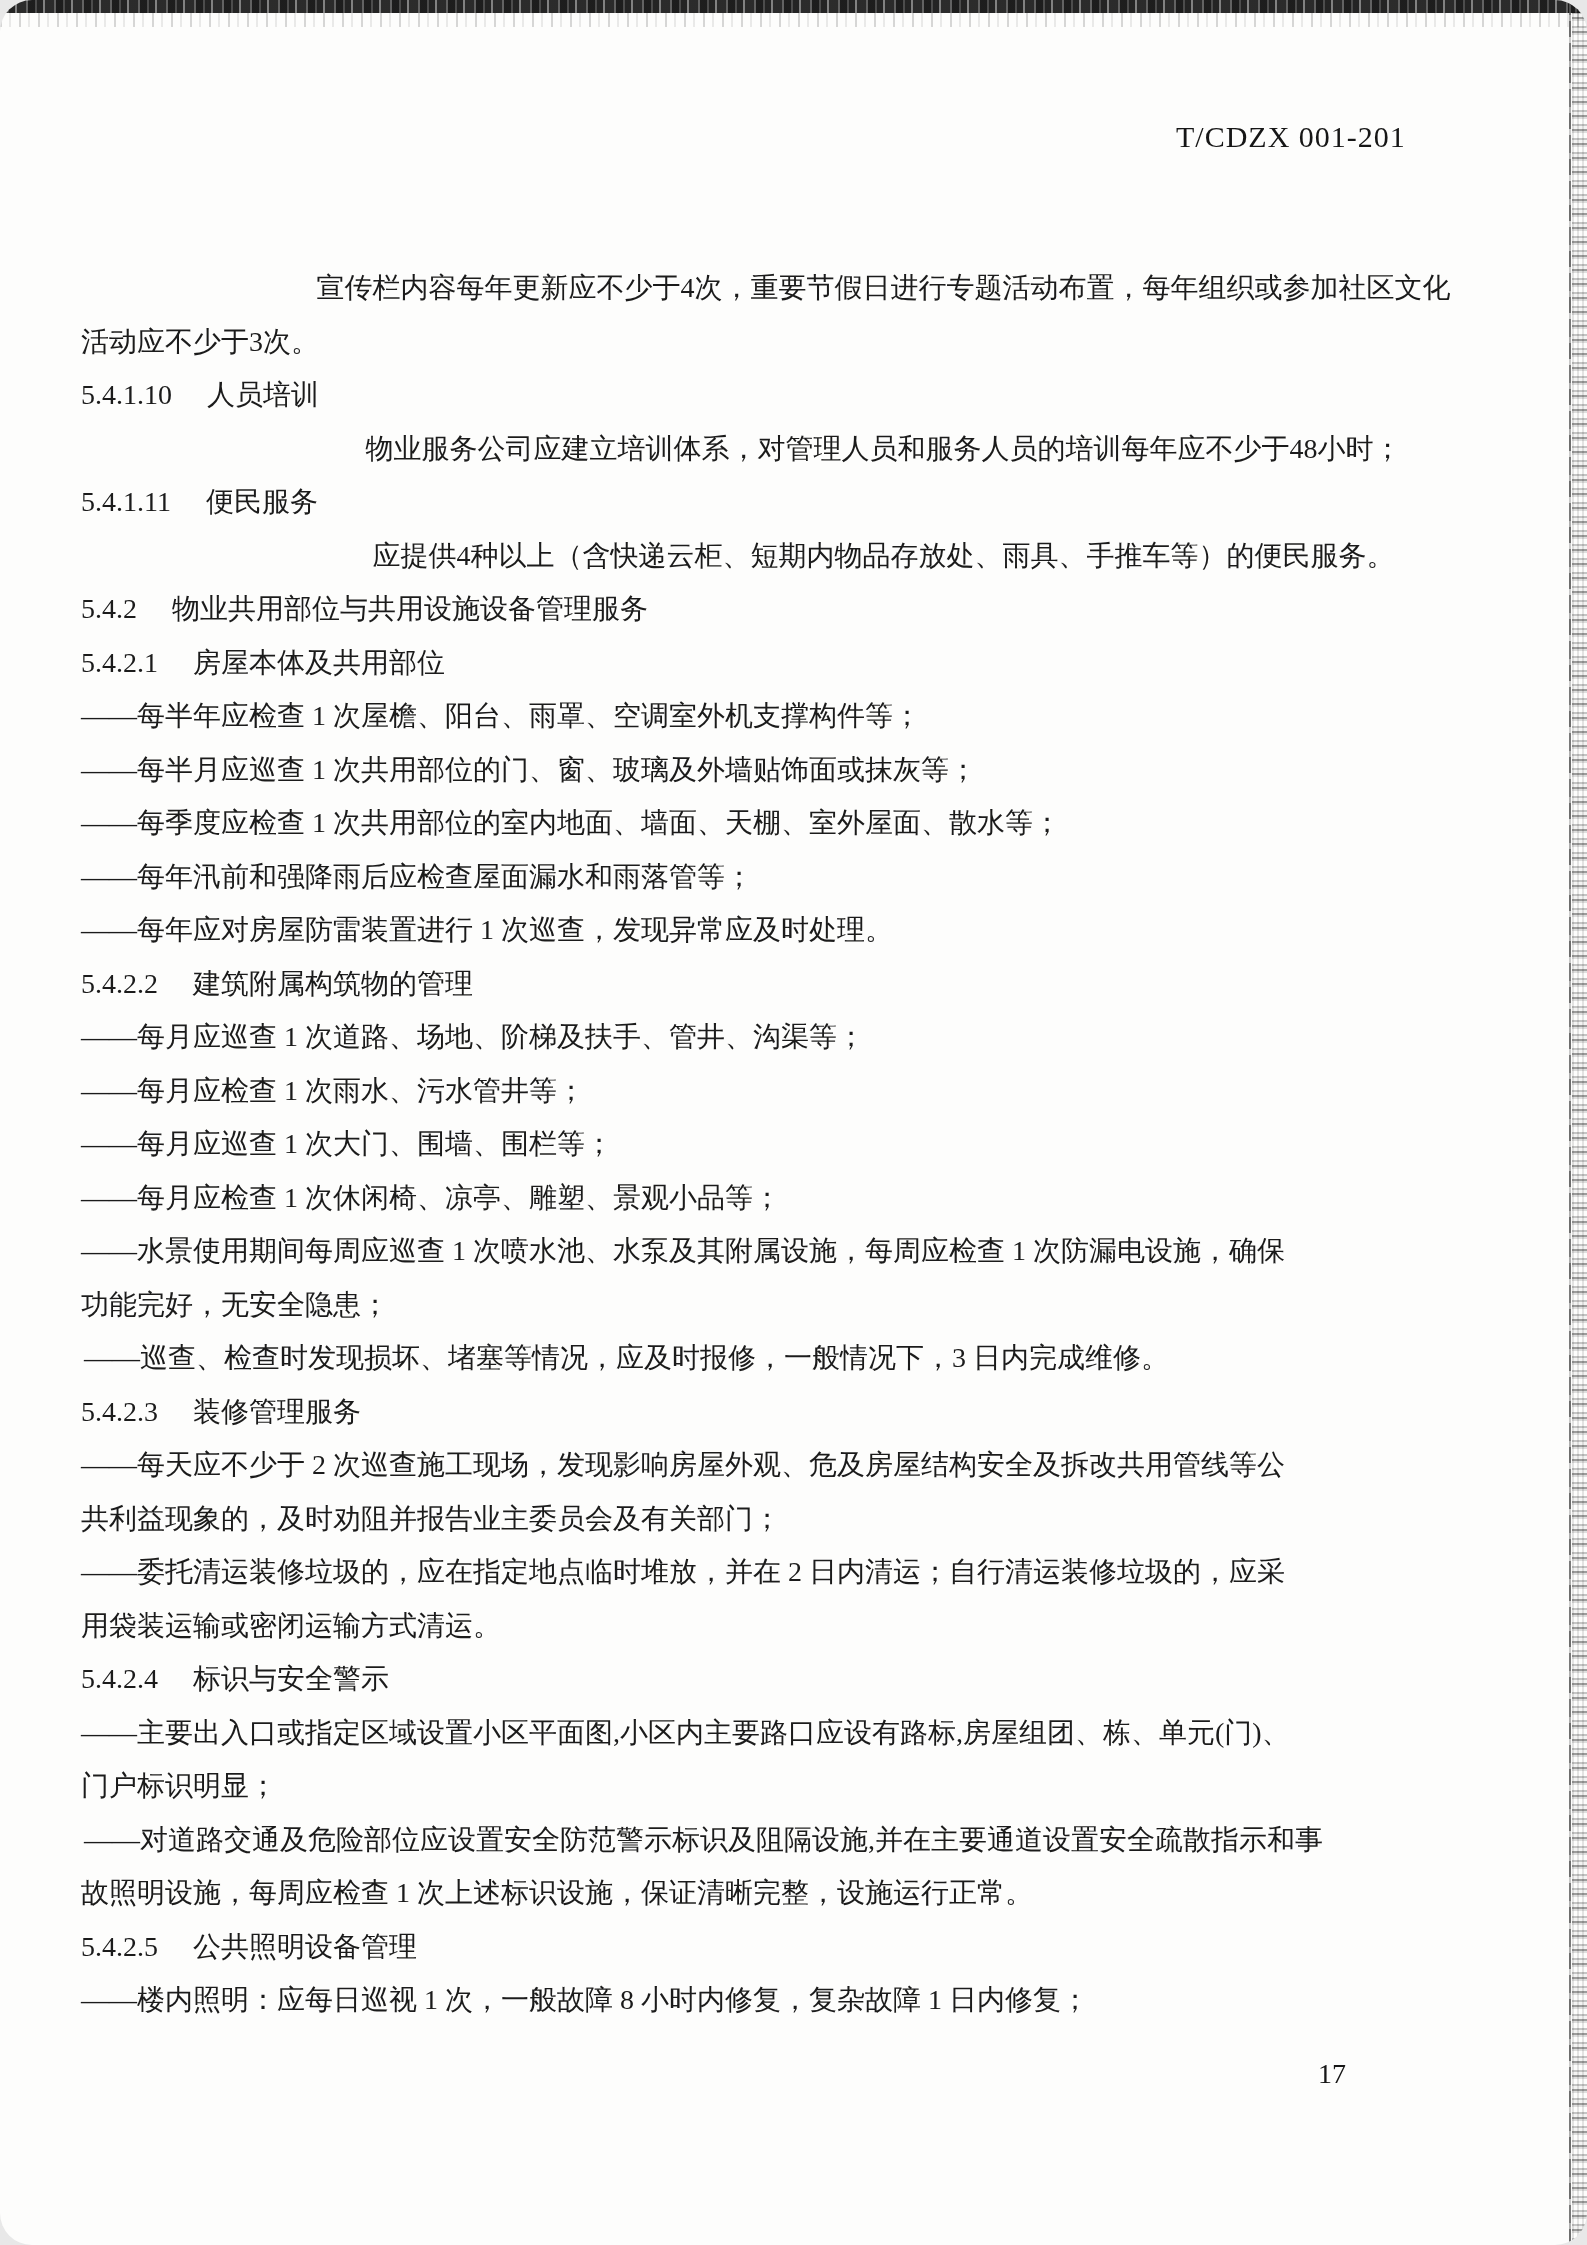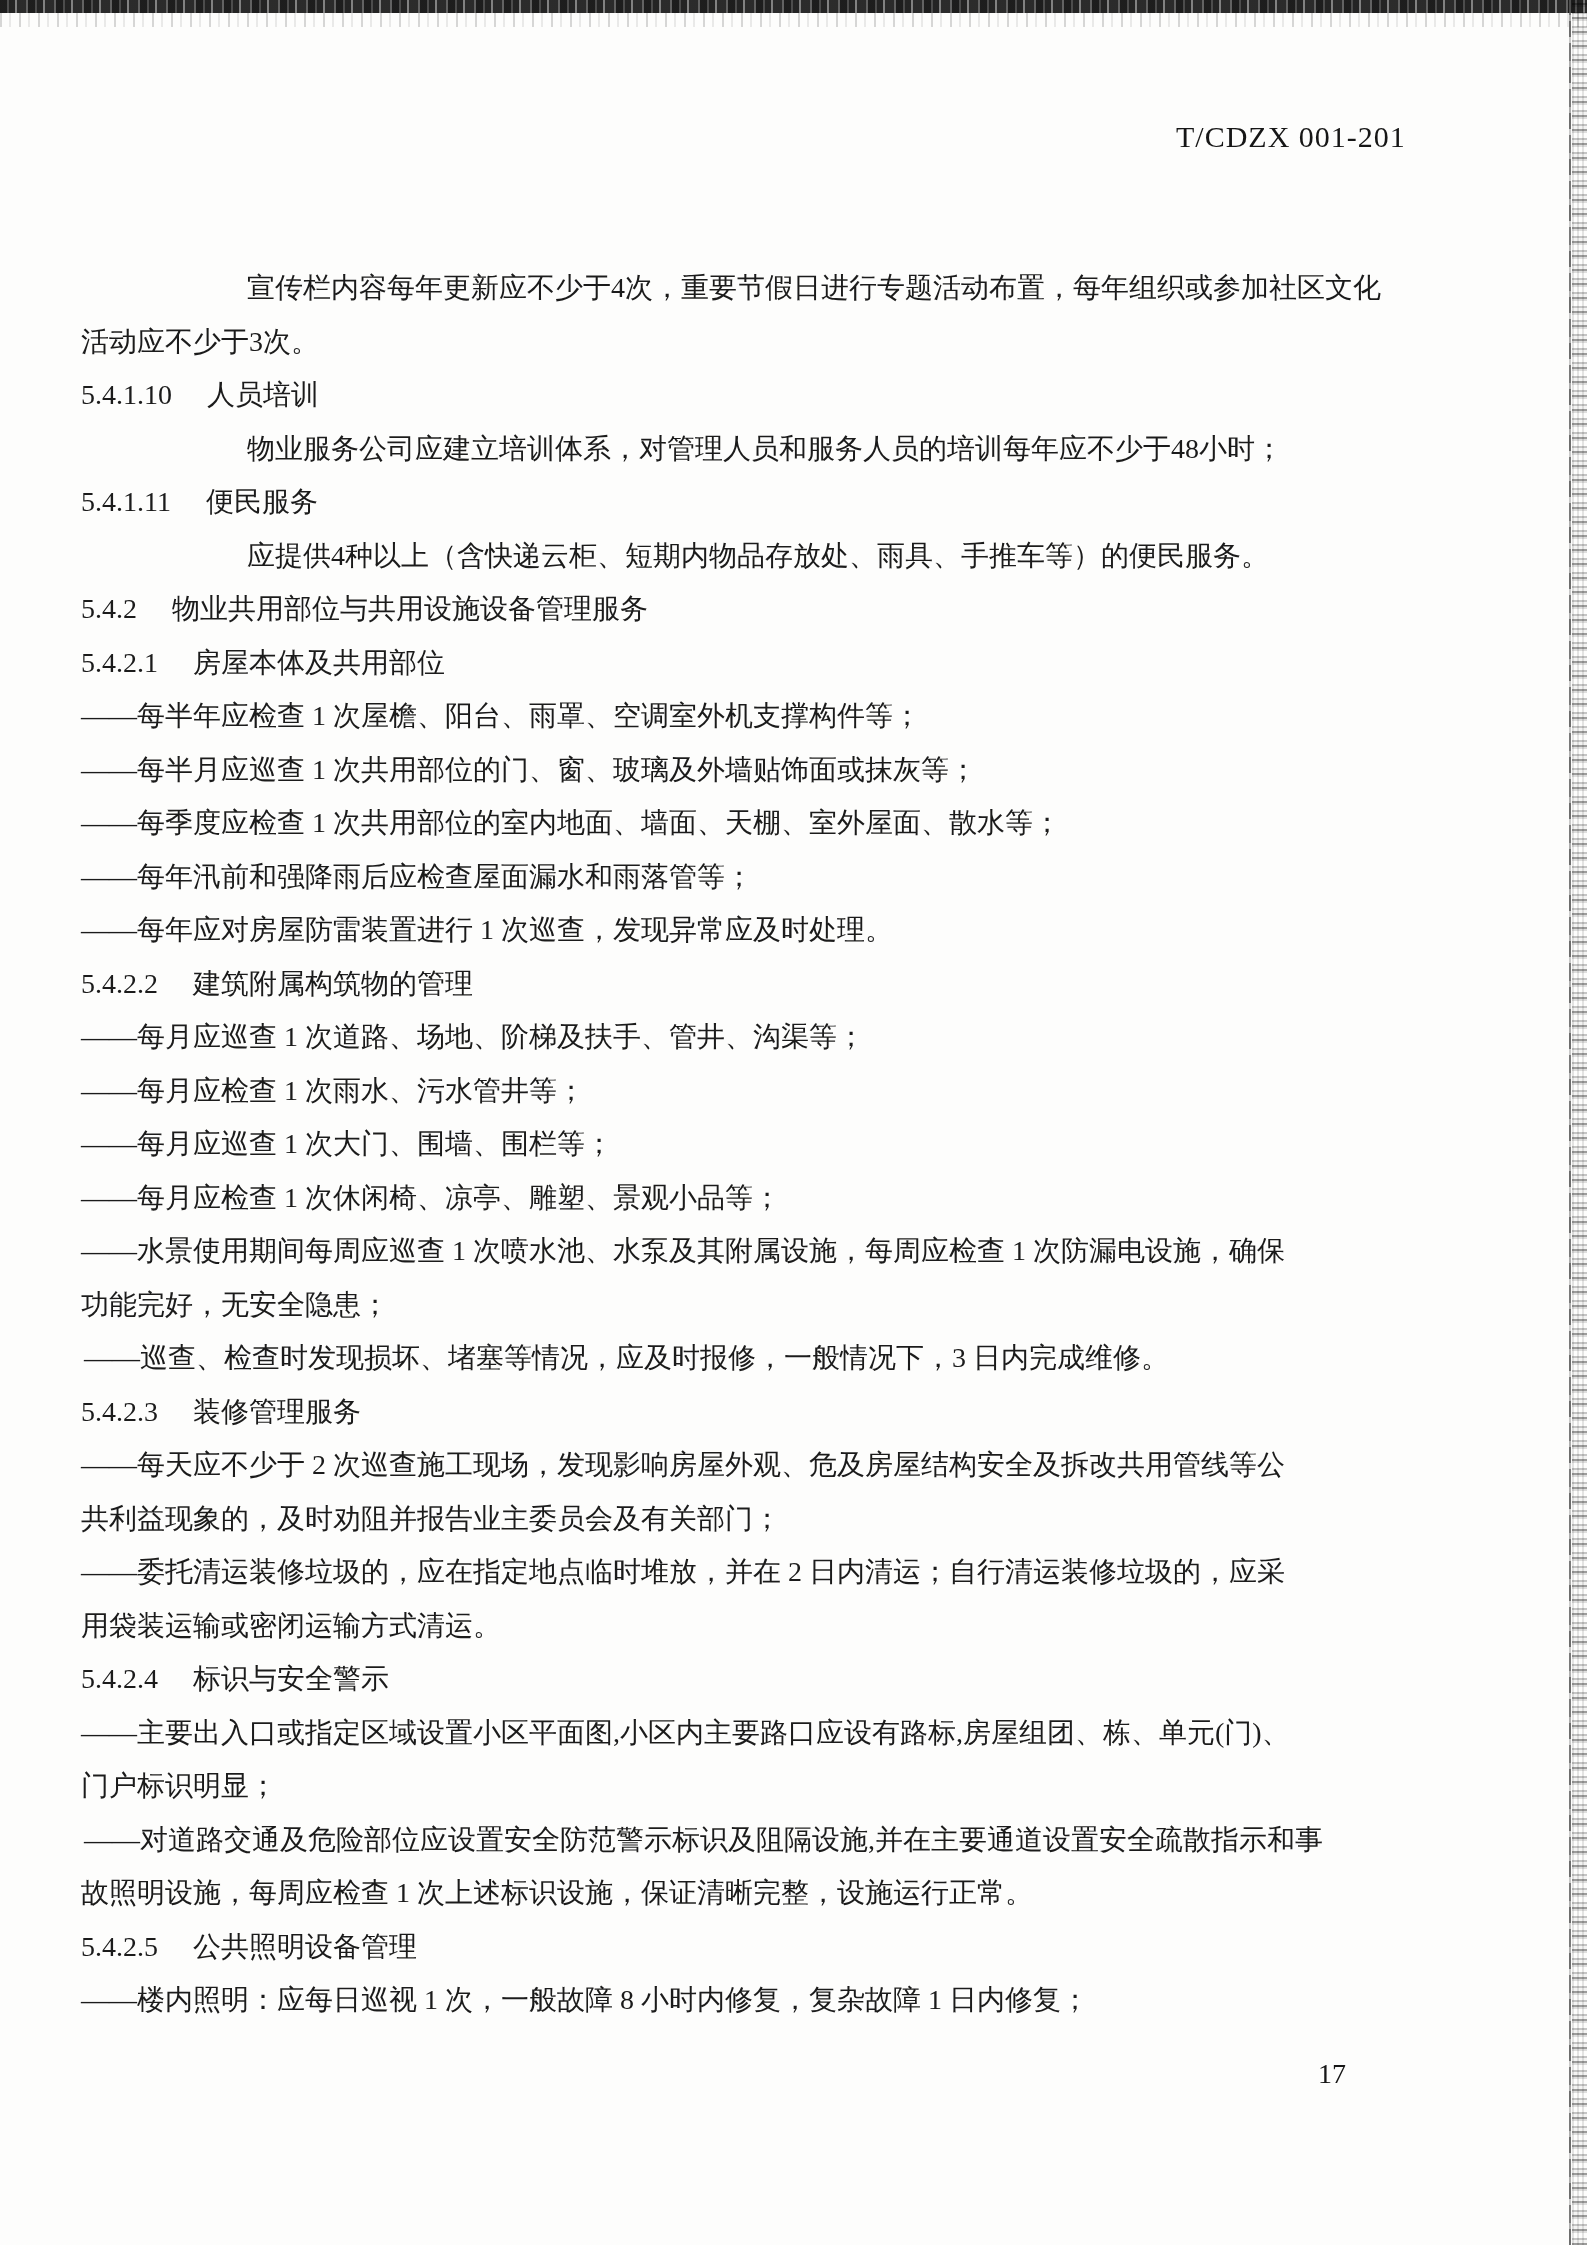--- a/index.html
+++ b/index.html
@@ -8,20 +8,21 @@
     background:#e8e8e8;
   }
   .page{
     position:relative;
     width:1587px;
     height:2245px;
     margin:0 auto;
     background:#fdfdfc;
     overflow:hidden;
     color:#1b1b1b;
+    border-radius:32px;
   }
   
   .scan-top{
     position:absolute;top:0;left:0;width:100%;height:13px;
     background:
       repeating-linear-gradient(90deg,#0a0a0a 0 7px,#3d3d3d 7px 9px,#111 9px 15px,#777 15px 17px,#191919 17px 26px,#555 26px 28px);
     opacity:.92;
   }
   .scan-top2{
     position:absolute;top:13px;left:0;width:100%;height:14px;
@@ -53,21 +54,21 @@
     position:absolute;
     top:261px;left:0;
     width:1520px;
     font-size:28px;
     line-height:53.5px;
     white-space:pre;
     color:#1b1b1b;
   }
   .line{height:53.5px;}
   .x-margin{padding-left:81px;}
-  .x-indent{padding-left:247px;}
+  .x-indent{padding-left:247px;text-align:center;}
   .x-outdent{padding-left:84px;}
   .page-number{
     position:absolute;
     left:1318px;top:2058px;
     font-size:28px;
     color:#161616;
   }
 </style>
 </head>
 <body>

